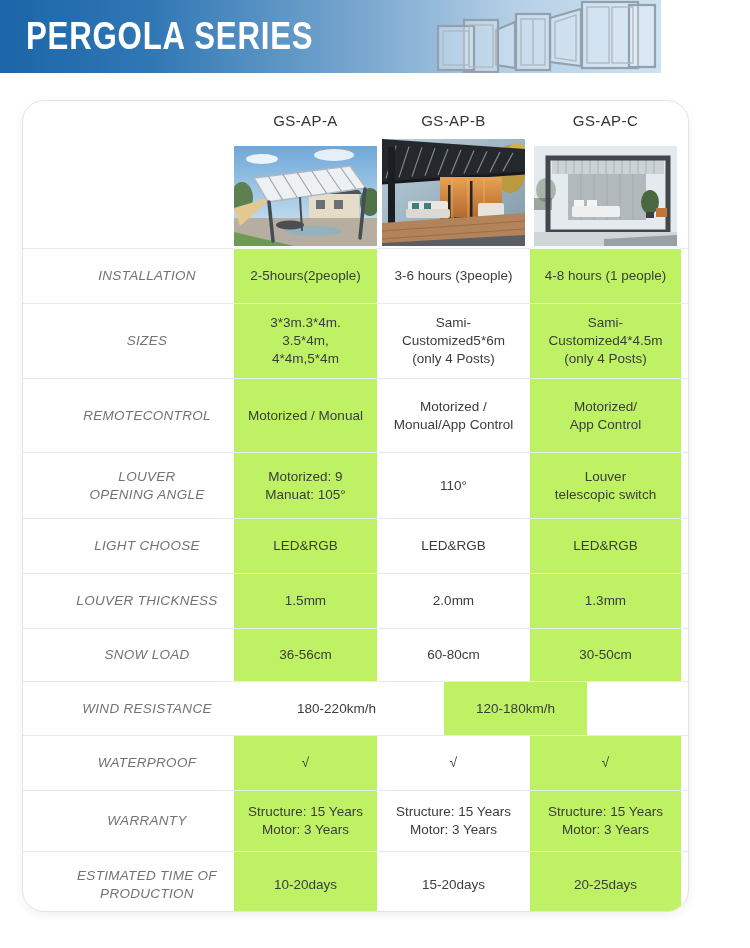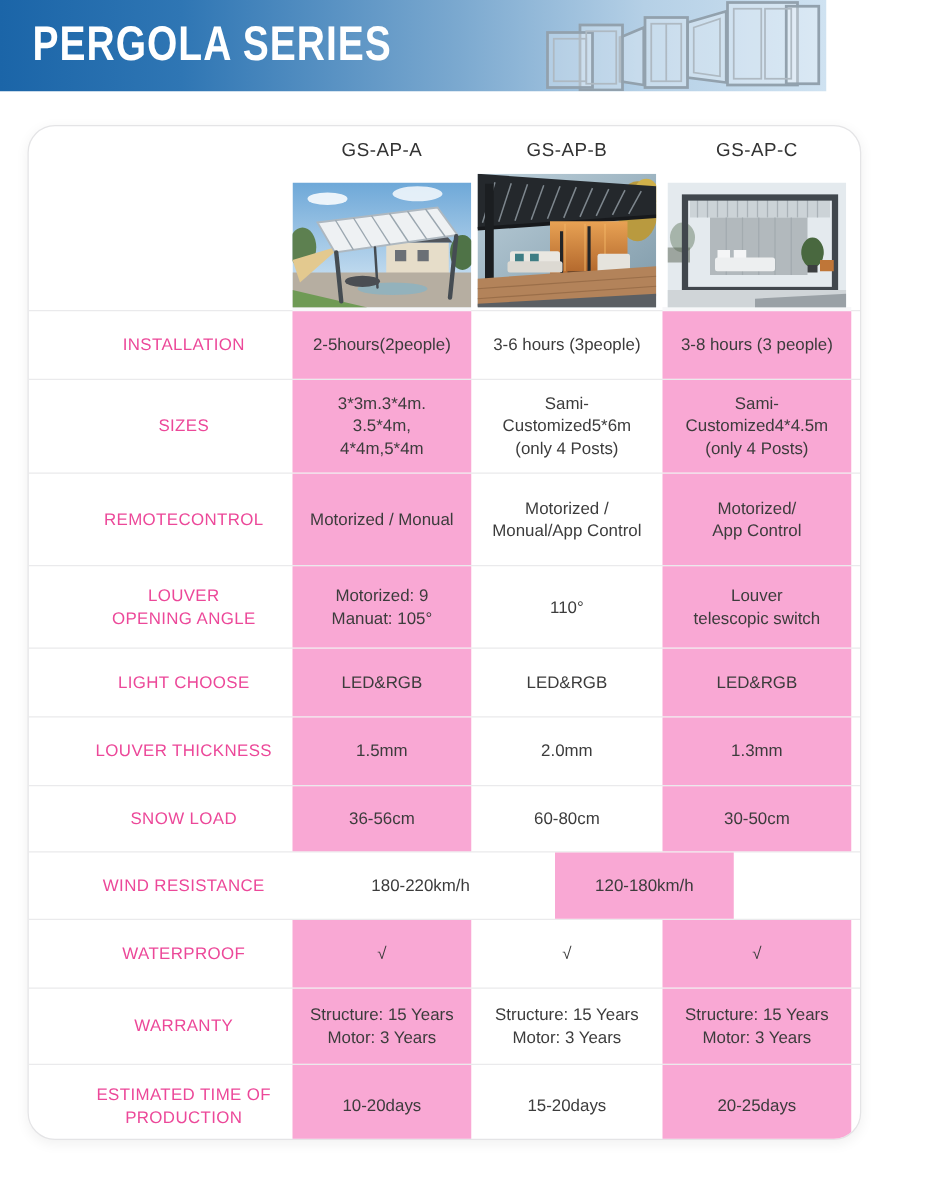--- a/index.html
+++ b/index.html
@@ -39,23 +39,23 @@
   .img-cell.col-a, .img-cell.col-c {
     background:linear-gradient(to top,#f7f7f9 10px,#ffffff 10px);
   }
   .photo { display:block; width:143px; }
 
   .spec-row { border-top:1px solid #eaeaec; }
   .spec-row > div {
     display:flex; align-items:center; justify-content:center;
     text-align:center; white-space:pre-line; line-height:1.32;
   }
-  .label-cell { font-size:13.5px; color:#ec4899; letter-spacing:.3px; }
+  .label-cell { font-size:13.5px; color:#737373; letter-spacing:.3px;font-style:italic; }
   .val { font-size:13.5px; color:#3c3c3c; }
-  .col-a, .col-c { background:#f9a8d4; }
+  .col-a, .col-c { background:#bef264; }
 </style>
 </head>
 <body>
 
 <div class="banner">
   <div class="banner-title">PERGOLA SERIES</div>
   <div class="windows-wrap">
     <svg width="235" height="73" viewBox="0 0 235 73">
       <g fill="rgba(245,249,252,.30)" stroke="#92a1ad" stroke-width="2.2">
         <rect x="158" y="2" width="56" height="66"></rect>
@@ -223,21 +223,21 @@
         <polygon points="70,93 143,89 143,100 70,100" fill="#9aa1a6"></polygon>
       </svg>
     </div>
   </div>
 
   <div id="spec-table">
       <div class="grid spec-row" style="min-height: 54px;">
         <div class="label-cell">INSTALLATION</div>
         <div class="val col-a">2-5hours(2people)</div>
         <div class="val col-b">3-6 hours (3people)</div>
-        <div class="val col-c">3-8 hours (3 people)</div>
+        <div class="val col-c">4-8 hours (1 people)</div>
       </div>
       <div class="grid spec-row" style="min-height: 74px;">
         <div class="label-cell">SIZES</div>
         <div class="val col-a">3*3m.3*4m.
 3.5*4m,
 4*4m,5*4m</div>
         <div class="val col-b">Sami-
 Customized5*6m
 (only 4 Posts)</div>
         <div class="val col-c">Sami-

